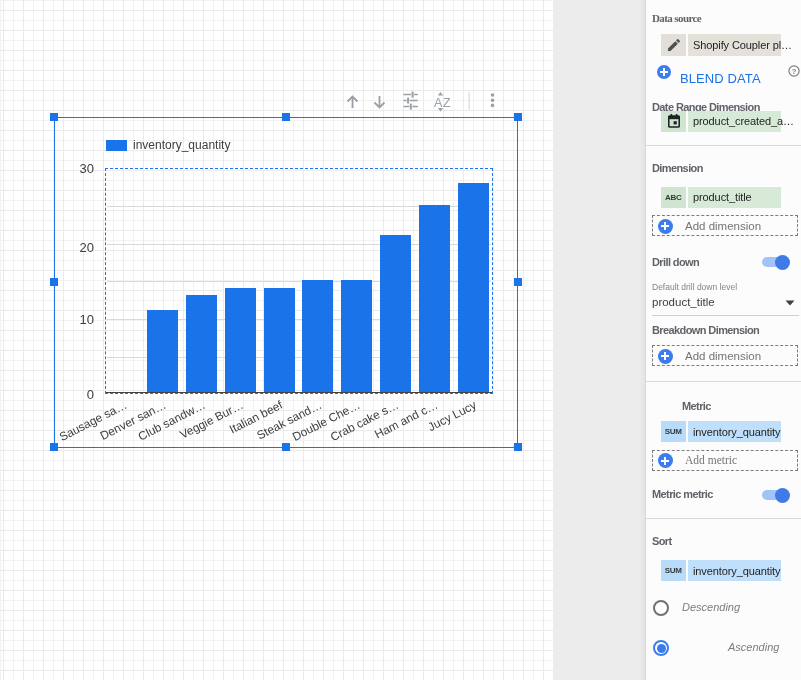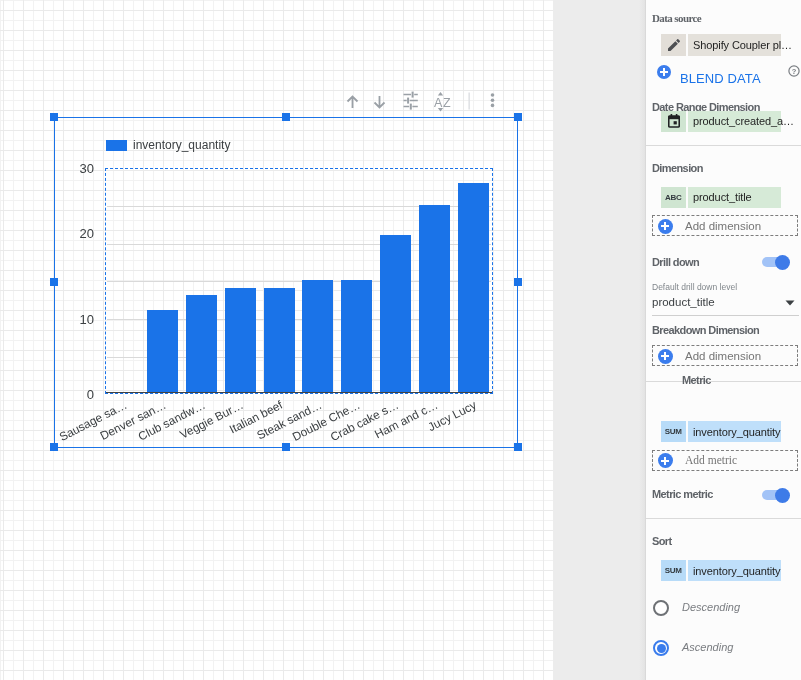--- a/index.html
+++ b/index.html
@@ -88,21 +88,21 @@
       <circle cx="155.5" cy="15.4" r="1.8"></circle>
     </g>
   </svg>
 
   <div class="abs" style="left:54px; top:116.5px; width:464px; height:331px; border:1.5px solid #1a73e8;"></div>
 
   <div class="abs" style="left:106px; top:139.5px; width:21px; height:11px; background:#1a73e8;"></div>
   <div class="abs" style="left:133px; top:138px; font-size:12px; color:#3c4043;">inventory_quantity</div>
 
   <div class="ylabel" style="top:161px;">30</div>
-  <div class="ylabel" style="top:226px;">20</div>
+  <div class="ylabel" style="top:240px;">20</div>
   <div class="ylabel" style="top:311.5px;">10</div>
   <div class="ylabel" style="top:387px;">0</div>
 
   <div class="abs" style="left:104.5px; top:168px; width:388px; height:226px; border:1px dashed #1a73e8;">
 
     <div class="abs" style="left:1px; right:1px; top:37.1px; height:1px; background:#d9d9d9;"></div>
     <div class="abs" style="left:1px; right:1px; top:74.7px; height:1px; background:#d9d9d9;"></div>
     <div class="abs" style="left:1px; right:1px; top:112.3px; height:1px; background:#d9d9d9;"></div>
     <div class="abs" style="left:1px; right:1px; top:149.9px; height:1px; background:#d9d9d9;"></div>
     <div class="abs" style="left:1px; right:1px; top:187.5px; height:1px; background:#d9d9d9;"></div>
@@ -207,21 +207,21 @@
 
 <div class="hdg" style="top:324px;">Breakdown Dimension</div>
 
 <div class="dashbox" style="top:345px;">
   <div class="pluscirc" style="left:4.5px; top:2.5px;"></div>
   <div class="dashtext" style="top:-1px;">Add dimension</div>
 </div>
 
 <div class="divider" style="top:381px;"></div>
 
-<div class="hdg" style="top:374px;padding-left:30px;">Metric</div>
+<div class="hdg" style="top:400px;padding-left:30px;">Metric</div>
 
 <div class="chip blue" style="top:421px;">
   <div class="ibox"></div>
   <div class="cbody"></div>
   <div class="itxt">SUM</div>
   <div class="ctext">inventory_quantity</div>
 </div>
 
 <div class="dashbox" style="top:449.5px;font-family:Liberation Serif, serif;">
   <div class="pluscirc" style="left:4.5px; top:2.5px;"></div>
@@ -241,13 +241,13 @@
   <div class="ibox"></div>
   <div class="cbody"></div>
   <div class="itxt">SUM</div>
   <div class="ctext">inventory_quantity</div>
 </div>
 
 <div class="radio off" style="left:653px; top:600px;"></div>
 <div class="rlabel" style="top:600.5px;">Descending</div>
 
 <div class="radio on" style="left:653px; top:640px;"></div>
-<div class="rlabel" style="top:640.5px;">Ascending</div>
+<div class="rlabel" style="top:640.5px;margin-left:46px;">Ascending</div>
 
 </body></html>

